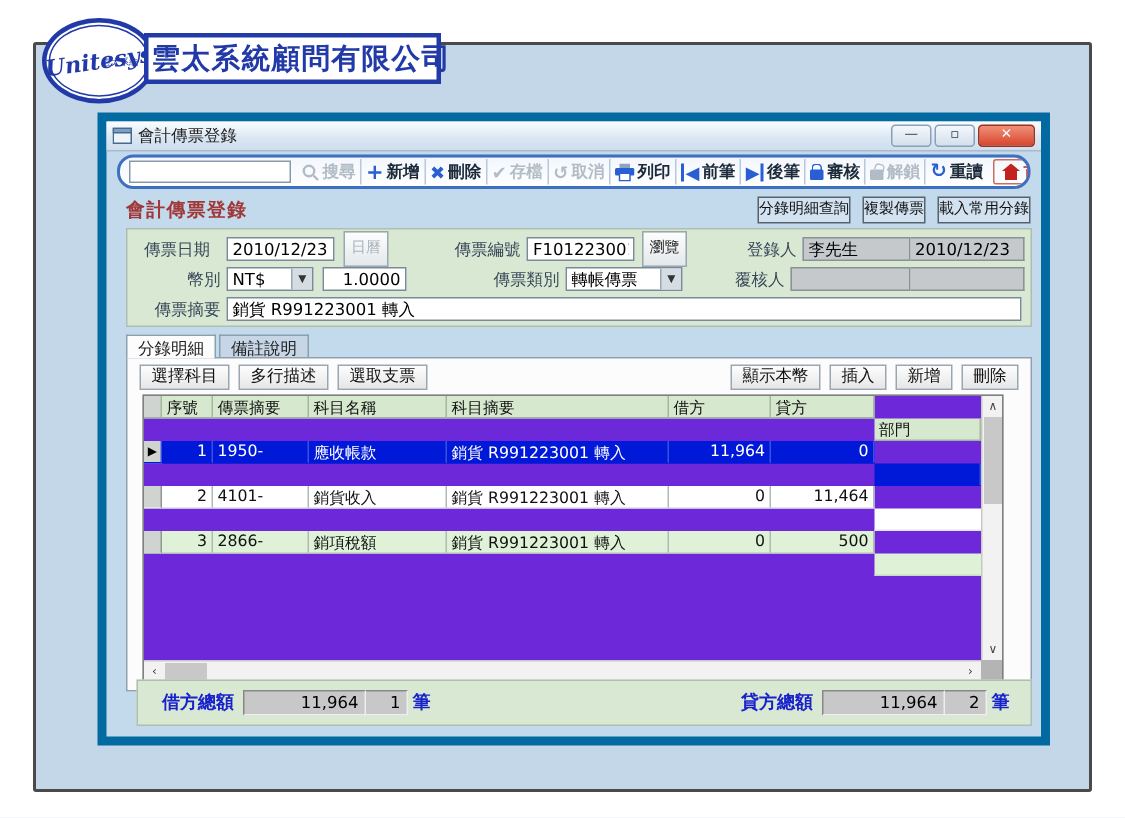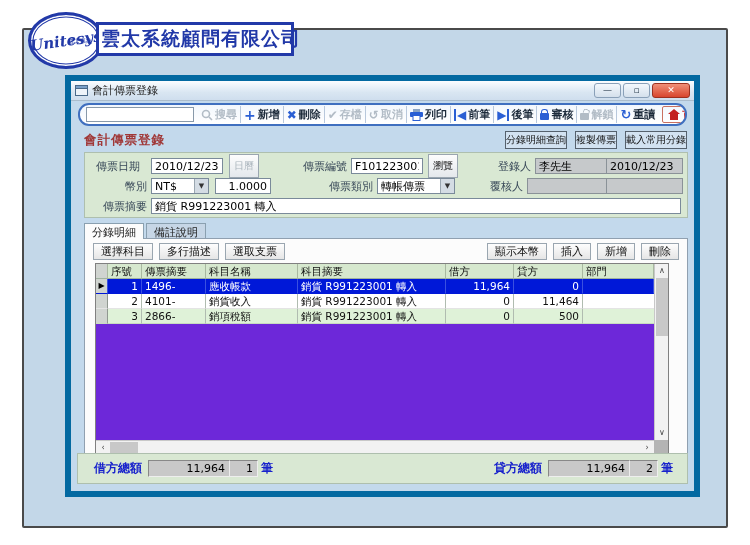--- a/index.html
+++ b/index.html
@@ -91,34 +91,34 @@
   .g-row { display:flex; width:100%; }
   .g-cell { font-size:10.5px; padding:1px 3px 0; height:15px; overflow:hidden; white-space:nowrap; border-right:1px solid #b0bcb0; }
   .g-head .g-cell { background:#d6e8ce; border-bottom:1px solid #9fb29f; border-right:1px solid #a8b8a0; color:#111; }
   .c-ind { width:12px; padding:0; border-right:1px solid #909890; background:#d0d4d0; }
   .c-seq { width:34px; text-align:right; }
   .c-acct { width:64px; }
   .c-name { width:92px; }
   .c-sum { width:148px; }
   .c-debit { width:68px; text-align:right; }
   .c-credit { width:69px; text-align:right; }
-  .c-dept { flex:1; border-right:none; }
+  .c-dept { flex:1; border-right:none;margin-top:15px; }
   .g-head .c-seq, .g-head .c-debit, .g-head .c-credit { text-align:left; }
   .r-white .g-cell { background:#fff; border-bottom:1px solid #e4e4e4; color:#111; }
   .r-green .g-cell { background:#dff2d8; border-bottom:1px solid #c8dcc0; color:#111; }
   .r-sel .g-cell { background:#0018d8; color:#fff; border-bottom:1px solid #0018d8; border-right:1px solid #3a50e0; }
   .g-row .c-ind { background:#d0d4d0; color:#000; font-size:8px; text-align:center; line-height:14px; }
   .vsb { position:absolute; right:0; top:0; bottom:14px; width:14px; background:#f2f2f2; border-left:1px solid #c8c8c8; }
   .hsb { position:absolute; left:0; right:14px; bottom:0; height:14px; background:#f2f2f2; border-top:1px solid #c8c8c8; }
   .sb-arrow { position:absolute; font-size:8px; color:#444; width:14px; height:14px; text-align:center; line-height:14px; }
   .vsb-thumb { position:absolute; left:1px; top:14px; width:12px; height:58px; background:#c8c8c8; }
   .hsb-thumb { position:absolute; left:14px; top:1px; width:28px; height:12px; background:#c8c8c8; }
 
   
-  .totals { position:absolute; left:6px; bottom:7px; right:6px; height:31px;
+  .totals { position:absolute; left:20px; bottom:7px; right:6px; height:31px;
     background:#d9e8d3; border:1px solid #aebfae; display:flex; align-items:center; font-size:12px; }
   .tot-label { color:#1822cc; font-weight:bold; }
   .tot-field { height:17px; background:#c8c8c8; border:1px solid #888; border-right-color:#eee; border-bottom-color:#eee;
     font-size:11px; text-align:right; padding:1px 4px 0; color:#000; }
   .unit { color:#1822cc; font-weight:bold; margin-left:3px; }
 </style>
 </head>
 <body>
 
 <div class="stage">
@@ -279,21 +279,21 @@
             <div class="g-cell c-acct">傳票摘要</div>
             <div class="g-cell c-name">科目名稱</div>
             <div class="g-cell c-sum">科目摘要</div>
             <div class="g-cell c-debit">借方</div>
             <div class="g-cell c-credit">貸方</div>
             <div class="g-cell c-dept">部門</div>
           </div>
           <div class="g-row r-sel">
             <div class="g-cell c-ind">▶</div>
             <div class="g-cell c-seq">1</div>
-            <div class="g-cell c-acct">1496-</div>
+            <div class="g-cell c-acct">1950-</div>
             <div class="g-cell c-name">應收帳款</div>
             <div class="g-cell c-sum">銷貨 R991223001 轉入</div>
             <div class="g-cell c-debit">11,964</div>
             <div class="g-cell c-credit">0</div>
             <div class="g-cell c-dept"></div>
           </div>
           <div class="g-row r-white">
             <div class="g-cell c-ind"></div>
             <div class="g-cell c-seq">2</div>
             <div class="g-cell c-acct">4101-</div>

